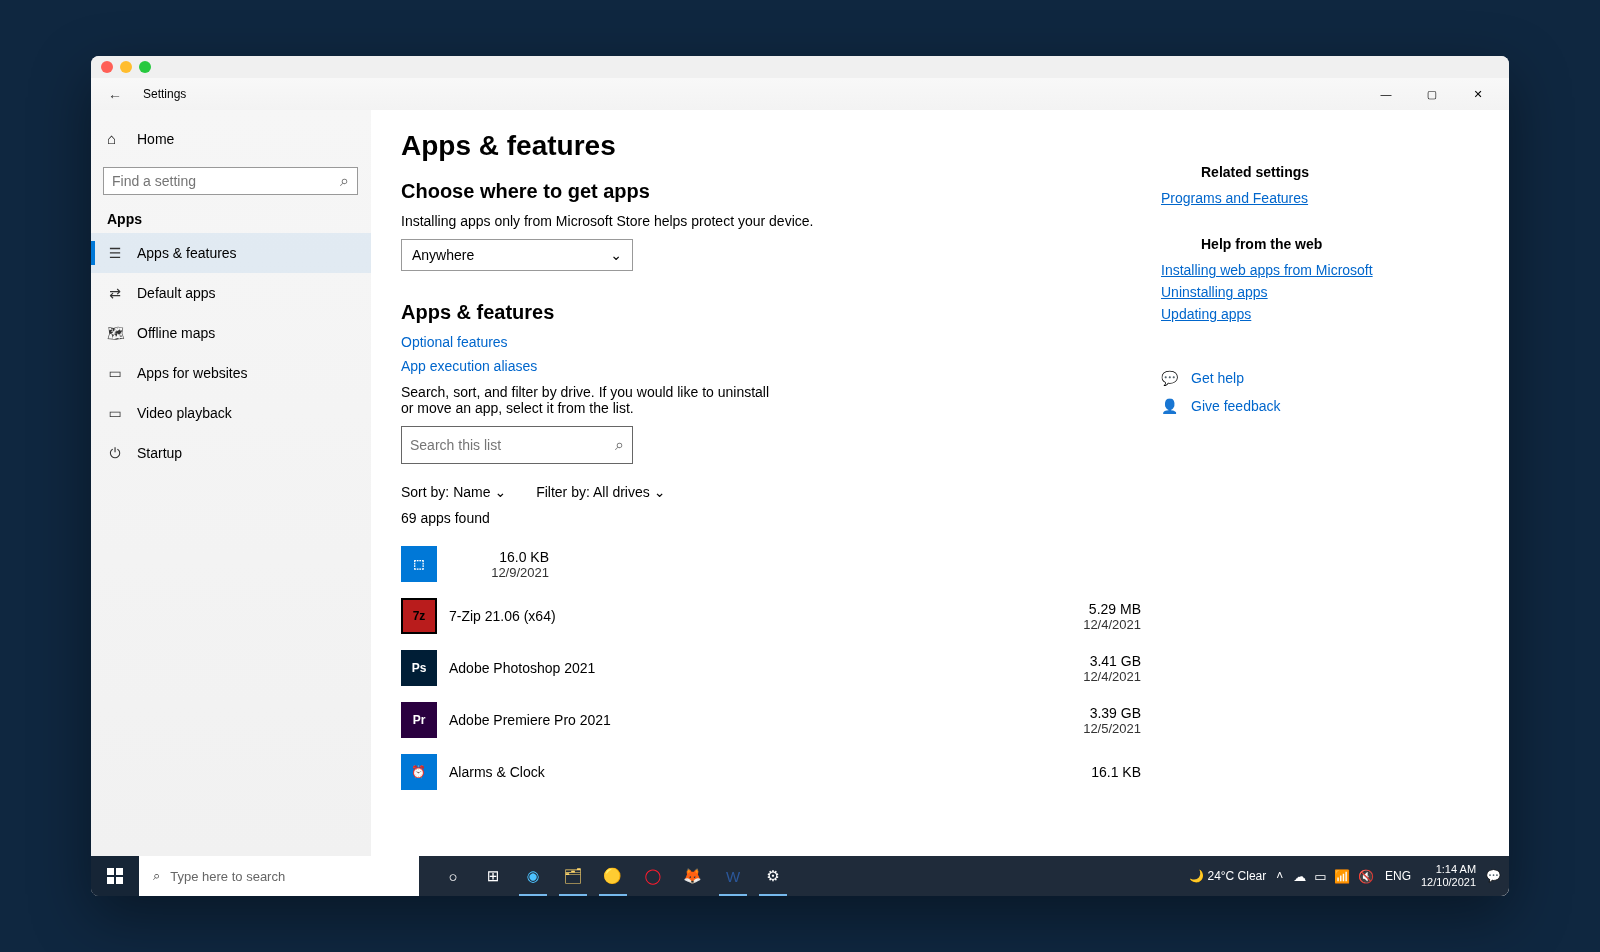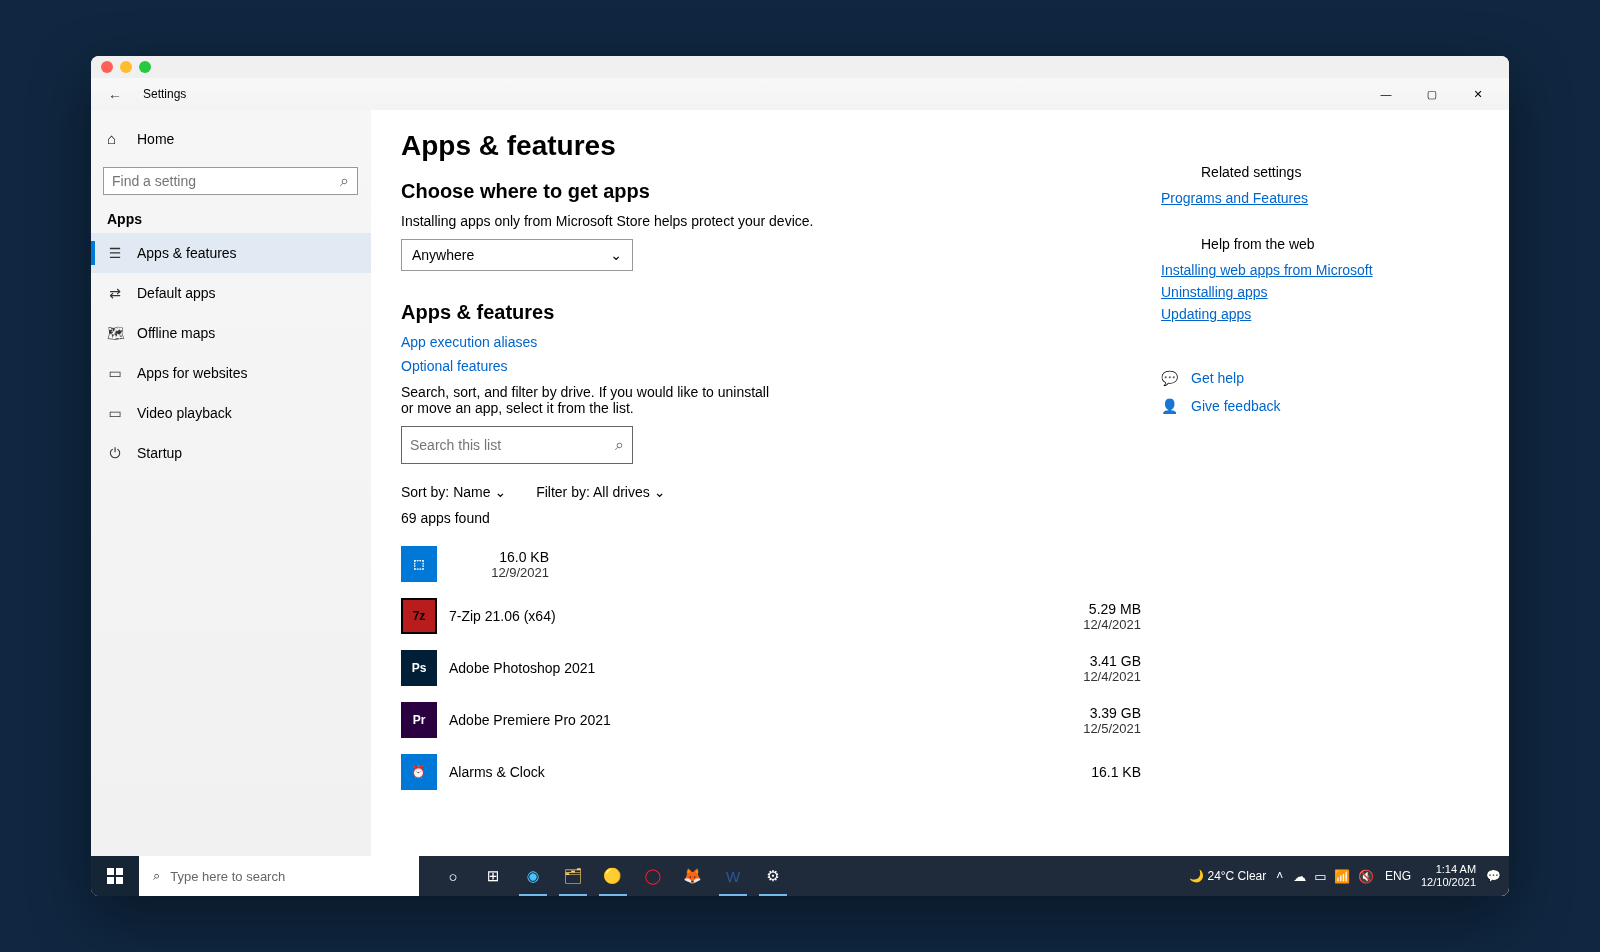--- a/index.html
+++ b/index.html
@@ -41,21 +41,21 @@
 .count { font-size: 14px; margin: 10px 0 12px 0; }
 .app-list { }
 .app-row { display:flex; align-items:center; padding: 8px 0; }
 .app-icon { width: 36px; height: 36px; margin-right: 12px; display:flex; align-items:center; justify-content:center; color:#fff; font-size:12px; font-weight:600; }
 .app-info { flex: 1; }
 .app-name { font-size: 14px; }
 .app-pub { font-size: 13px; color: #666; }
 .app-meta { text-align: right; font-size: 14px; min-width: 100px; }
 .app-date { font-size: 13px; color: #333; }
 .aside { width: 280px; padding: 20px 10px 0 20px; font-size: 14px; }
-.aside-heading { font-weight: 400; margin-bottom: 10px; margin-top: 14px; padding-left: 40px; }
+.aside-heading { font-weight: 700; margin-bottom: 10px; margin-top: 14px; padding-left: 40px; }
 .aside-link { color:#0066cc; display:block; margin: 6px 0; cursor:pointer;text-decoration:underline; }
 .aside-action { display:flex; align-items:center; gap:14px; margin: 12px 0; color:#0066cc; cursor:pointer; }
 .aside-action .aicon { color:#333; width:16px; }
 .taskbar { height: 40px; background: #1f2b3a; display:flex; align-items:center; color:#fff; font-size:13px; }
 .start-btn { width:48px; height:40px; background:#162536; display:flex; align-items:center; justify-content:center; }
 .tb-search { width: 280px; height: 40px; background:#fff; color:#666; display:flex; align-items:center; padding:0 14px; gap:10px; }
 .tb-icons { display:flex; align-items:center; margin-left: 14px; }
 .tb-icon { width:40px; height:40px; display:flex; align-items:center; justify-content:center; font-size:15px; position:relative; }
 .tb-icon.running::after { content:''; position:absolute; bottom:0; left:6px; right:6px; height:2px; background:#76b9ed; }
 .tray { margin-left:auto; display:flex; align-items:center; gap:10px; padding-right:8px; font-size:12px; }
@@ -125,22 +125,22 @@
         <div class="content">
           <h1>Apps &amp; features</h1>
           <h2>Choose where to get apps</h2>
           <div class="subtext">Installing apps only from Microsoft Store helps protect your device.</div>
           <div class="dropdown">
             <span>Anywhere</span>
             <span>⌄</span>
           </div>
 
           <h2>Apps &amp; features</h2>
+          <a class="link">Optional features</a>
           <a class="link">App execution aliases</a>
-          <a class="link">Optional features</a>
           <div class="subtext" style="max-width:370px;margin-top:10px">Search, sort, and filter by drive. If you would like to uninstall or move an app, select it from the list.</div>
           <div class="apps-search">
             <input type="text" placeholder="Search this list" style="">
             <span style="color:#666">⌕</span>
           </div>
 
           <div class="sort-row">
             <div class="sort-item">
               <span>Sort by:</span>
               <span>Name</span>

